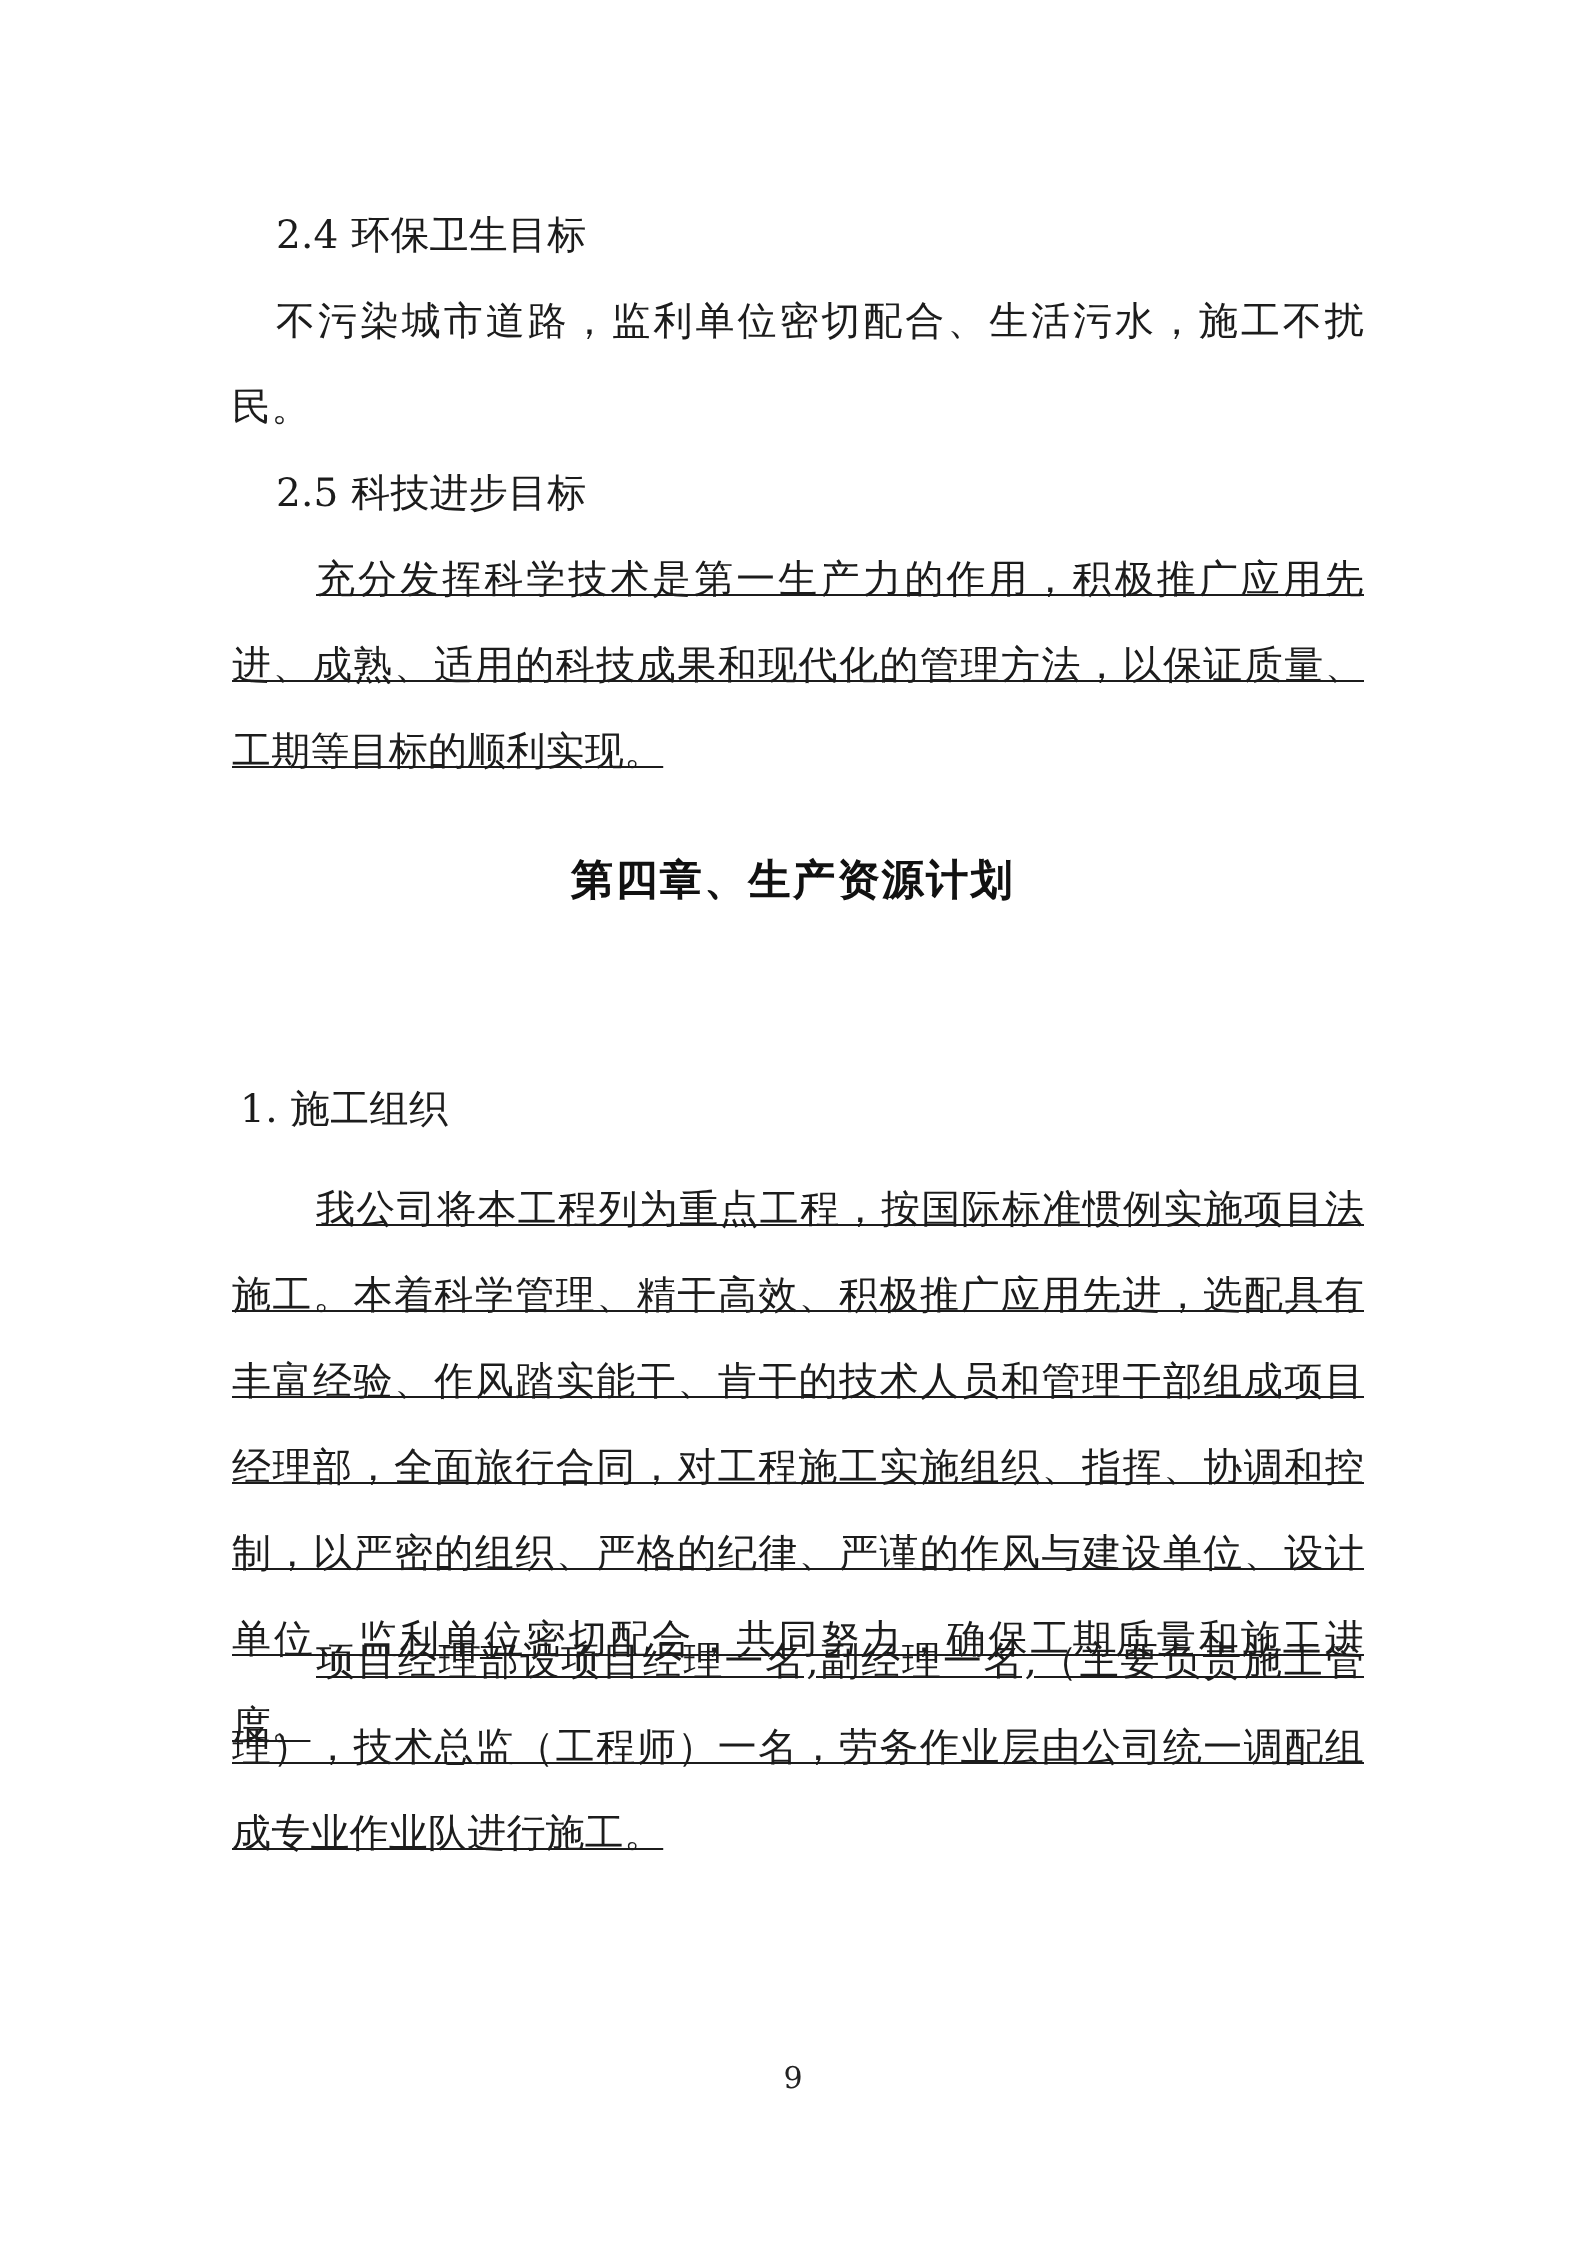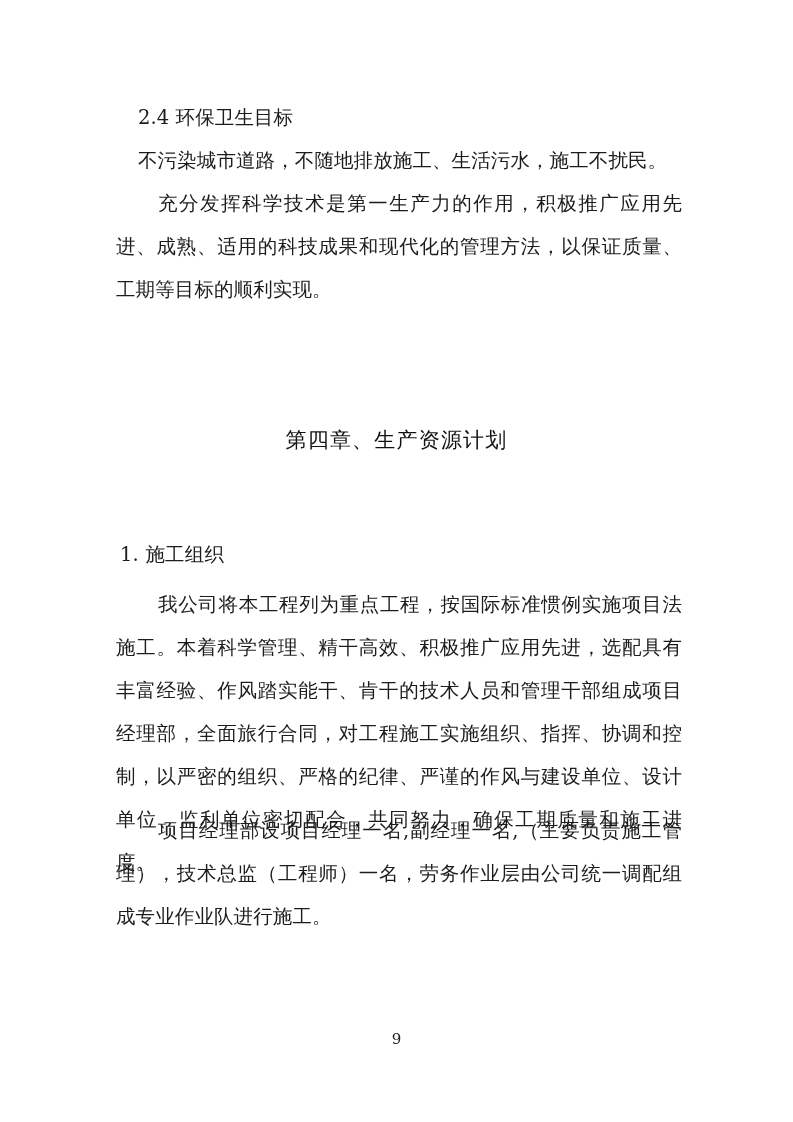--- a/index.html
+++ b/index.html
@@ -34,20 +34,21 @@
     text-justify: inter-character;
     letter-spacing: 0.1px;
     color: #1c1c1c;
     font-weight: 400;
   }
   .para.indent-1 {
     text-indent: 22px;
   }
   .para.indent-2 {
     text-indent: 42px;
+    text-decoration: underline;
   }
   .para.last-line-left {
     text-align-last: left;
   }
   
   .block-top {
     position: absolute;
     left: 0;
     top: 96px;
     width: 566px;
@@ -56,21 +57,21 @@
     position: absolute;
     left: -116px;
     top: 411px;
     width: 793px;
     text-align: center;
   }
   .chapter-heading {
     display: inline-block;
     font-size: 21px;
     line-height: 30px;
-    font-weight: 400;
+    font-weight: 700;
     letter-spacing: 1.2px;
     color: #111111;
     font-family: "DejaVu Serif", "Liberation Serif", serif;
   }
   .section-heading-wrap {
     position: absolute;
     left: 0;
     top: 536px;
     width: 566px;
   }
@@ -111,21 +112,22 @@
   }
 </style>
 </head>
 <body>
 
 <div class="page">
   <div class="content">
 
     <div class="block-top">
       <p class="para indent-1 last-line-left">2.4 环保卫生目标</p>
-      <p class="para indent-1 last-line-left">不污染城市道路，不随地排放施工、生活污水，施工不扰民。</p>
+      <p class="para indent-1 last-line-left">不污染城市道路，监利单位密切配合、生活污水，施工不扰民。</p>
+      <p class="para indent-1 last-line-left">2.5 科技进步目标</p>
       <p class="para indent-2 last-line-left">充分发挥科学技术是第一生产力的作用，积极推广应用先进、成熟、适用的科技成果和现代化的管理方法，以保证质量、工期等目标的顺利实现。</p>
     </div>
 
     <div class="chapter-heading-wrap">
       <h1 class="chapter-heading">第四章、生产资源计划</h1>
     </div>
 
     <div class="section-heading-wrap">
       <h2 class="section-heading">1. 施工组织</h2>
     </div>

